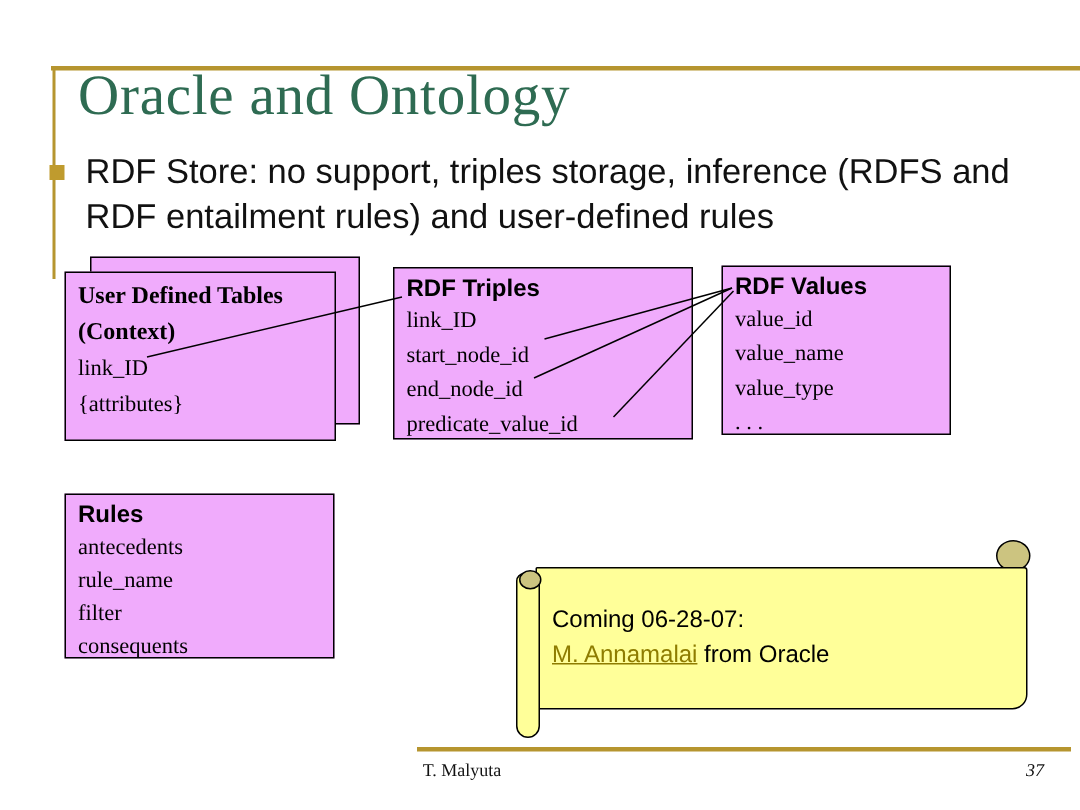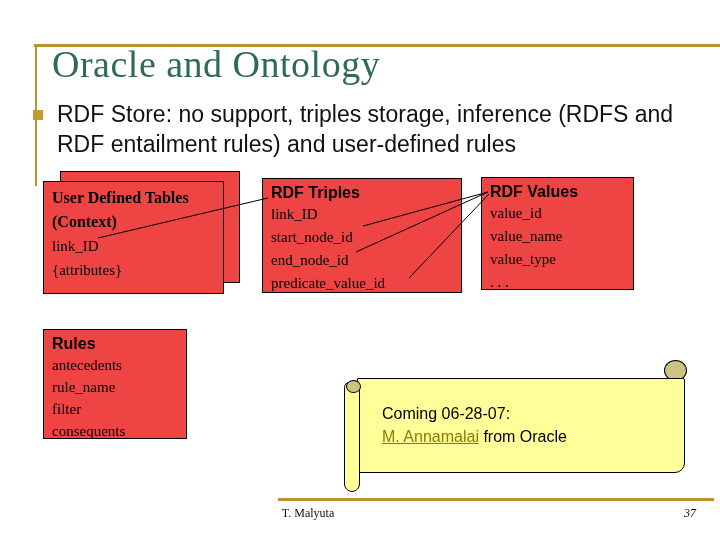--- a/index.html
+++ b/index.html
@@ -15,54 +15,54 @@
   #title{
     left:52px;top:42px;width:620px;
     font-family:"Liberation Serif",serif;font-size:38px;line-height:44px;
     color:#2E6B52;letter-spacing:0.5px;white-space:nowrap;
   }
   
   #bullet-square{left:33px;top:110px;width:10px;height:10px;background:#BF9B2E;}
   #bullet-text{left:57px;top:99px;font-size:23px;line-height:30px;color:#111;}
   #bullet-text div{white-space:nowrap;}
   
-  .box{background:#ef4444;border:1px solid #000;box-sizing:border-box;}
+  .box{background:#f0abfc;border:1px solid #000;box-sizing:border-box;}
   .box-pad{padding:3px 8px;}
   .box-title-serif{
     font-family:"Liberation Serif",serif;font-weight:bold;
     font-size:16px;line-height:24px;color:#000;white-space:nowrap;
   }
   .box-title-sans{
     font-family:"Liberation Sans",sans-serif;font-weight:bold;
     font-size:16px;line-height:21px;color:#000;white-space:nowrap;
   }
   .box-field{
     font-family:"Liberation Serif",serif;font-size:15px;line-height:23px;
     color:#000;white-space:nowrap;
   }
   #box-udt-back{left:60px;top:171px;width:180px;height:112px;}
   #box-udt{left:43px;top:181px;width:181px;height:113px;padding:4px 8px;z-index:2;}
   #box-udt .box-field{line-height:24px;}
   #box-triples{left:262px;top:178px;width:200px;height:115px;z-index:2;}
   #box-values{left:481px;top:177px;width:153px;height:113px;z-index:2;}
-  #box-rules{left:43px;top:329px;width:144px;height:110px;}
+  #box-rules{left:43px;top:329px;width:180px;height:110px;}
   #box-rules .box-field{line-height:22px;}
   
   #connectors{left:0;top:0;width:720px;height:540px;pointer-events:none;z-index:3;}
   
   .scroll-part{box-sizing:border-box;border:1px solid #000;background:#FFFF99;}
   #scroll-corner-curl{left:664px;top:360px;width:21px;height:19px;border-radius:50%;
     background:#CCC480;z-index:1;}
   #scroll-body{left:357px;top:378px;width:328px;height:95px;z-index:2;
     border-radius:1px 2px 10px 1px;}
   #scroll-left-roll{left:344px;top:382px;width:16px;height:110px;z-index:4;
     border-radius:6px 6px 9px 9px;}
   #scroll-roll-curl{left:346px;top:380px;width:13px;height:11px;border-radius:50%;
     background:#CCC480;z-index:5;}
-  #scroll-text{left:368px;top:402px;z-index:6;font-size:16px;line-height:23px;color:#000;margin-left:14px;}
+  #scroll-text{left:368px;top:402px;z-index:6;font-size:16px;line-height:23px;color:#000;}
   #scroll-text div{white-space:nowrap;}
   #scroll-link{color:#8E7C00;text-decoration:underline;}
   
   #footer-rule{left:278px;top:498px;width:436px;height:3px;background:#B6952F;}
   .footer-text{
     font-family:"Liberation Serif",serif;font-size:12px;color:#111;
     top:505px;line-height:16px;
   }
   #footer-date{left:32px;margin-top:40px;}
   #footer-author{left:0;width:616px;text-align:center;}

